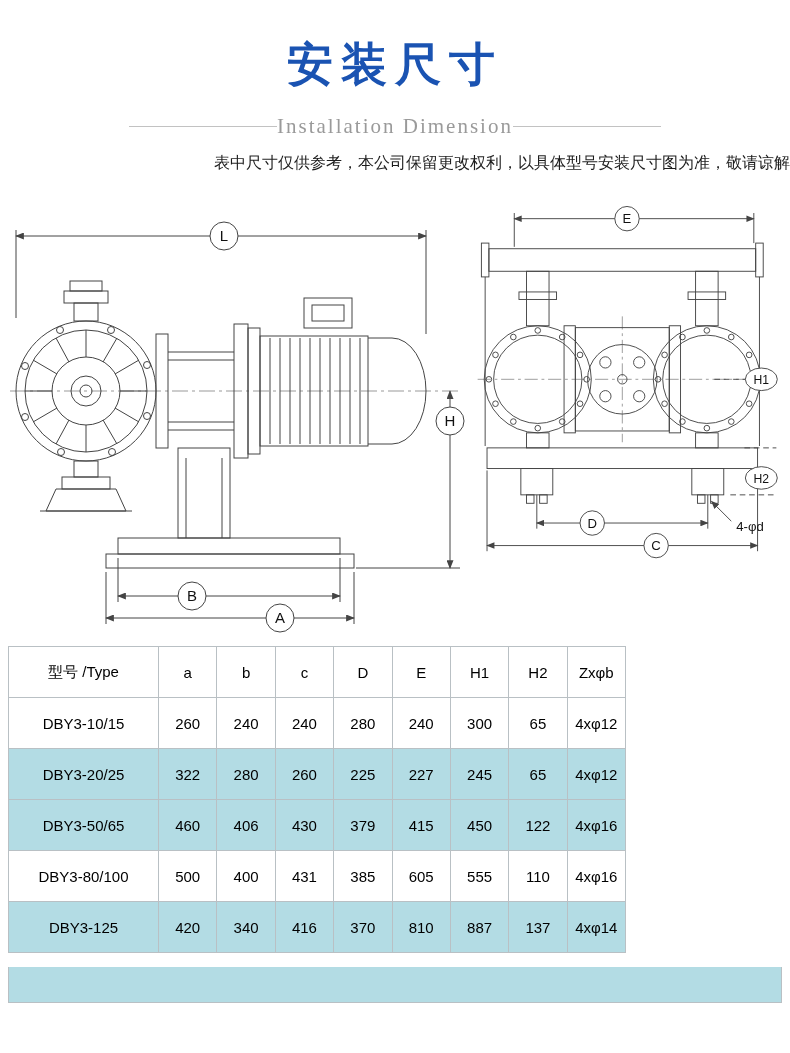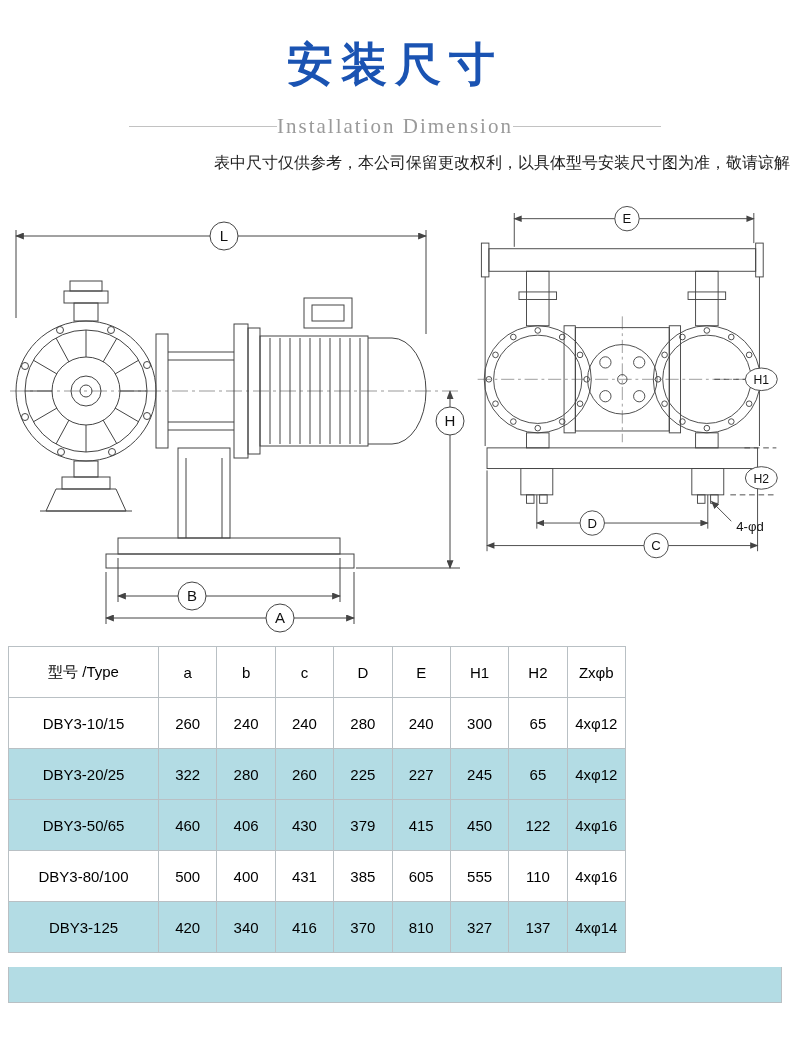--- a/index.html
+++ b/index.html
@@ -331,21 +331,21 @@
           <td>110</td>
           <td>4xφ16</td>
         </tr>
         <tr class="alt">
           <td>DBY3-125</td>
           <td>420</td>
           <td>340</td>
           <td>416</td>
           <td>370</td>
           <td>810</td>
-          <td>327</td>
+          <td>887</td>
           <td>137</td>
           <td>4xφ14</td>
         </tr>
       </tbody>
   </table>
 
   <div class="footer-strip"></div>
 
 </div>
 

